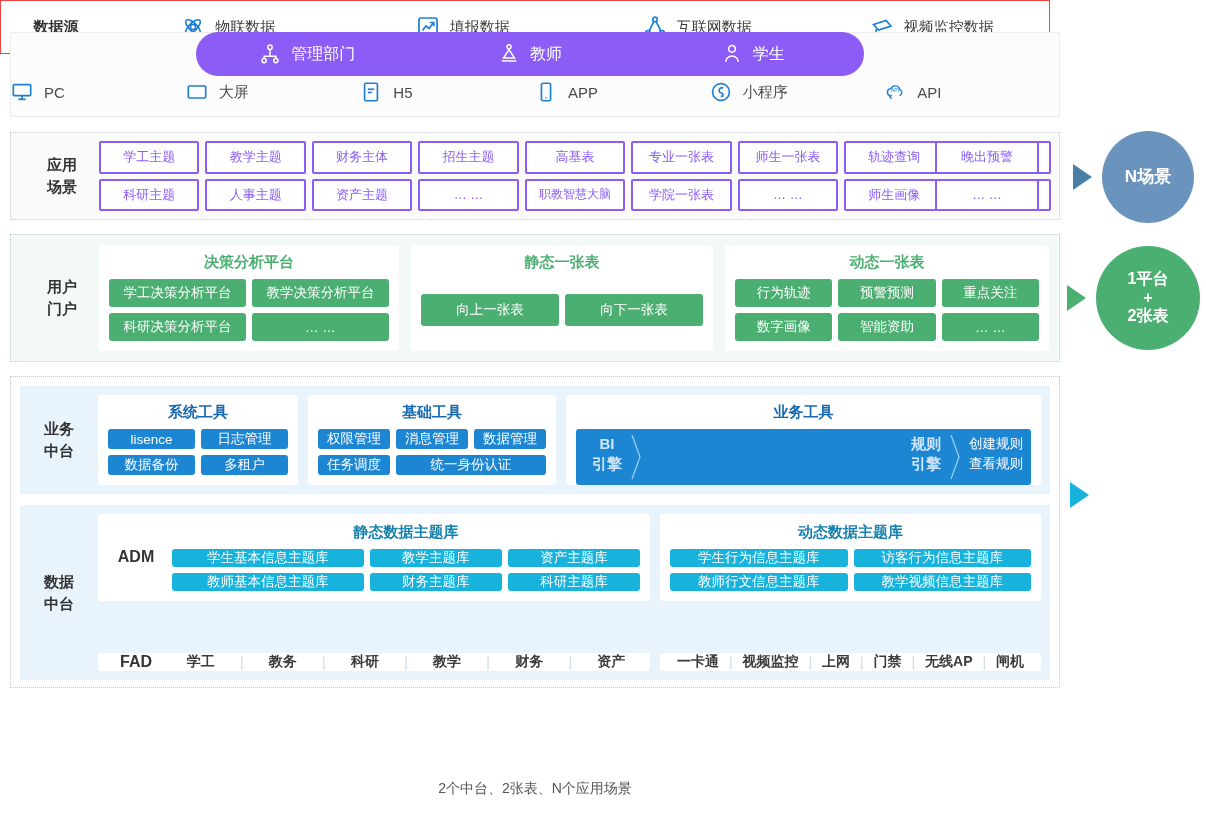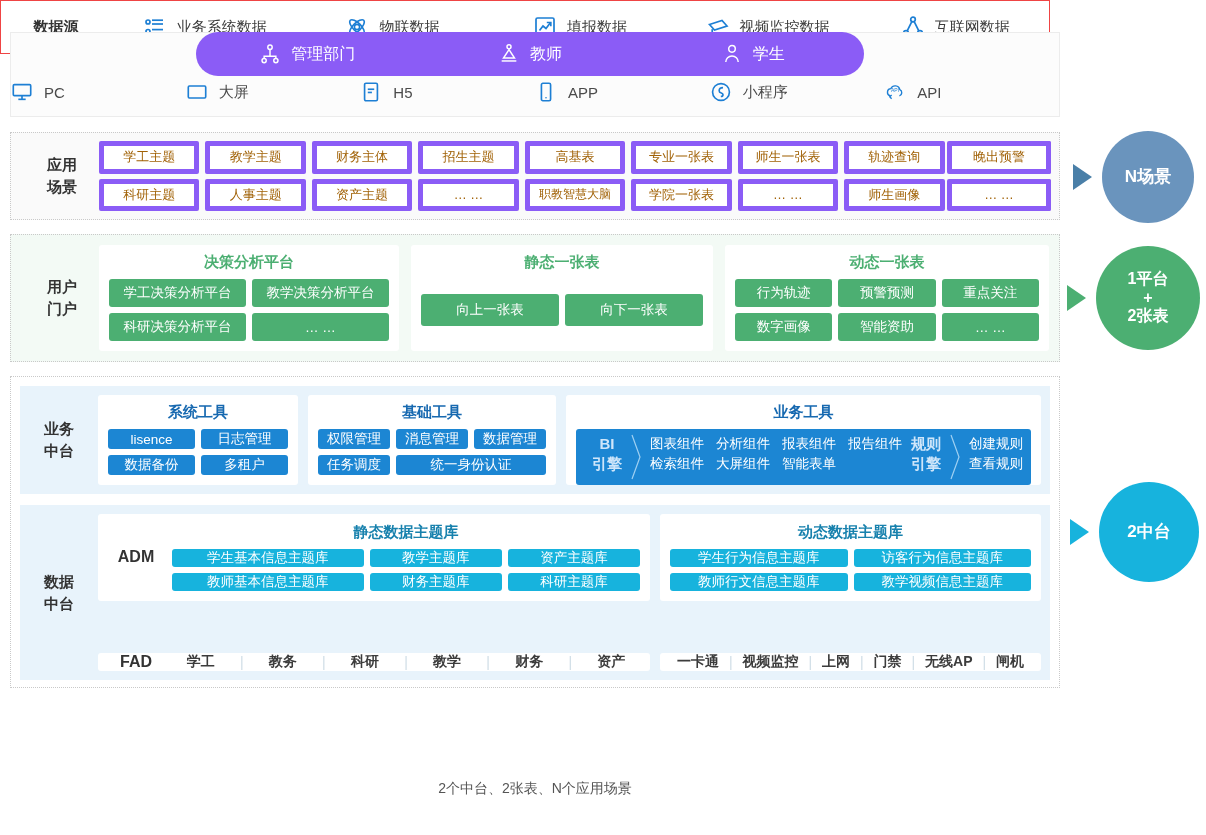--- a/index.html
+++ b/index.html
@@ -57,23 +57,23 @@
     position: absolute; left: 20px; top: 50%; transform: translateY(-50%);
     width: 62px; text-align: center; font-size: 15px; font-weight: bold;
     color: #333; line-height: 22px;
   }
   #scenarios-grid {
     position: absolute; left: 88px; top: 8px; right: 8px; bottom: 8px;
     display: grid; grid-template-columns: repeat(9, 1fr);
     grid-auto-rows: 1fr; gap: 5px 6px;
   }
   .scenario-chip {
-    background: #ffffff; border: 5px solid #8b5cf6; border-radius: 2px;
+    background: #ffffff; border: 2px solid #8b5cf6; border-radius: 2px;
     display: flex; align-items: center; justify-content: center;
-    font-size: 13px; color: #a16207;
+    font-size: 13px; color: #8b5cf6;
   }
   .scenario-chip.tiny { font-size: 12px; }
 
   
   #portal-panel {
     left: 10px; top: 234px; width: 1050px; height: 128px;
     background: #f3faf5;
   }
   .portal-cards {
     position: absolute; left: 88px; top: 10px; right: 10px; bottom: 10px;
@@ -337,21 +337,21 @@
       <div class="scenario-chip">人事主题</div>
       <div class="scenario-chip">资产主题</div>
       <div class="scenario-chip">… …</div>
       <div class="scenario-chip tiny">职教智慧大脑</div>
       <div class="scenario-chip">学院一张表</div>
       <div class="scenario-chip">… …</div>
       <div class="scenario-chip">师生画像</div>
       <div class="scenario-chip">隐性资助</div>
     </div>
 
-    <div style="position:absolute; right:8px; top:8px; bottom:8px; width:104px; display:grid; grid-template-rows:1fr 1fr; gap:5px;">
+    <div style="position:absolute; right:20px; top:8px; bottom:8px; width:104px; display:grid; grid-template-rows:1fr 1fr; gap:5px;">
       <div class="scenario-chip">晚出预警</div>
       <div class="scenario-chip">… …</div>
     </div>
   </div>
 
   <div class="dotted-panel" id="portal-panel">
     <div class="row-label">
       <div>用户</div>
       <div>门户</div>
     </div>
@@ -426,30 +426,20 @@
 
             <div class="engine-group">
               <div class="engine-name">
                 <div>BI</div>
                 <div>引擎</div>
               </div>
               <div class="brace">
                 <svg width="14" height="46" viewBox="0 0 14 46" fill="none" stroke="#9fd0f2" stroke-width="1.2">
                   <path d="M2 1 L10 23 L2 45"></path>
                 </svg>
-              </div>
-              <div class="engine-items">
-                <div class="engine-item">图表组件</div>
-                <div class="engine-item">检索组件</div>
-                <div class="engine-item">分析组件</div>
-                <div class="engine-item">大屏组件</div>
-                <div class="engine-item">报表组件</div>
-                <div class="engine-item">智能表单</div>
-                <div class="engine-item">报告组件</div>
-                <div class="engine-item"></div>
               </div>
             </div>
 
             <div class="engine-spacer"></div>
 
             <div class="engine-group">
               <div class="engine-name">
                 <div>规则</div>
                 <div>引擎</div>
               </div>
@@ -542,68 +532,57 @@
         </div>
 
       </div>
     </div>
 
   </div>
 
   <div id="sources-panel">
     <div id="sources-label">数据源</div>
 
-    <div class="source-item">
-      <svg class="ic" viewBox="0 0 24 24" fill="none" stroke="#1d7fd4" stroke-width="1.7">
-        <circle cx="5" cy="7" r="2"></circle>
-          <circle cx="5" cy="16.5" r="2"></circle>
-        <line x1="9" y1="5.2" x2="20" y2="5.2"></line>
-          <line x1="9" y1="9" x2="20" y2="9"></line>
-        <line x1="9" y1="14.6" x2="20" y2="14.6"></line>
-          <line x1="9" y1="18.4" x2="20" y2="18.4"></line>
-      </svg>
-      <span>业务系统数据</span>
-    </div>
 
     <div class="source-item">
       <svg class="ic" viewBox="0 0 24 24" fill="none" stroke="#1d7fd4" stroke-width="1.6">
         <circle cx="12" cy="12" r="2.6"></circle>
         <ellipse cx="12" cy="12" rx="9.5" ry="4" transform="rotate(45 12 12)"></ellipse>
         <ellipse cx="12" cy="12" rx="9.5" ry="4" transform="rotate(-45 12 12)"></ellipse>
       </svg>
       <span>物联数据</span>
     </div>
 
     <div class="source-item">
       <svg class="ic" viewBox="0 0 24 24" fill="none" stroke="#1d7fd4" stroke-width="1.7">
         <rect x="3" y="3" width="18" height="18" rx="1.5"></rect>
         <polyline points="6.5,15.5 10,11 13,13.5 17.5,7.5"></polyline>
         <polyline points="13.8,7.5 17.8,7.5 17.8,11.2"></polyline>
       </svg>
       <span>填报数据</span>
-    </div>
-
-    <div class="source-item">
-      <svg class="ic" viewBox="0 0 24 24" fill="none" stroke="#1d7fd4" stroke-width="1.7">
-        <path d="M3.5 9.5 L16 5.5 L21 11 L8.5 15 Z"></path>
-        <line x1="6.2" y1="14.2" x2="6.2" y2="19.5"></line>
-          <line x1="4" y1="19.5" x2="8.4" y2="19.5"></line>
-      </svg>
-      <span>视频监控数据</span>
     </div>
 
     <div class="source-item">
       <svg class="ic" viewBox="0 0 24 24" fill="none" stroke="#1d7fd4" stroke-width="1.7">
         <circle cx="12" cy="4.5" r="2.3"></circle>
           <circle cx="5" cy="18" r="2.3"></circle>
           <circle cx="19" cy="18" r="2.3"></circle>
         <path d="M10.8 6.6 L6.2 15.9 M13.2 6.6 L17.8 15.9 M7.3 18 h9.4"></path>
       </svg>
       <span>互联网数据</span>
     </div>
+
+    <div class="source-item">
+      <svg class="ic" viewBox="0 0 24 24" fill="none" stroke="#1d7fd4" stroke-width="1.7">
+        <path d="M3.5 9.5 L16 5.5 L21 11 L8.5 15 Z"></path>
+        <line x1="6.2" y1="14.2" x2="6.2" y2="19.5"></line>
+          <line x1="4" y1="19.5" x2="8.4" y2="19.5"></line>
+      </svg>
+      <span>视频监控数据</span>
+    </div>
   </div>
 
   <div class="side-group" id="side-scene">
     <div class="tri"></div>
     <div class="circle" id="circle-scene">
       <span>N场景</span>
     </div>
   </div>
 
   <div class="side-group" id="side-platform">
@@ -612,20 +591,17 @@
       <div>
         <div>1平台</div>
         <div>+</div>
         <div>2张表</div>
       </div>
     </div>
   </div>
 
   <div class="side-group" id="side-middle">
     <div class="tri cyan"></div>
-    <div class="circle" id="circle-middle">
-      <span>2中台</span>
-    </div>
   </div>
 
   <div id="caption">2个中台、2张表、N个应用场景</div>
 
 </div>
 
 </body></html>

